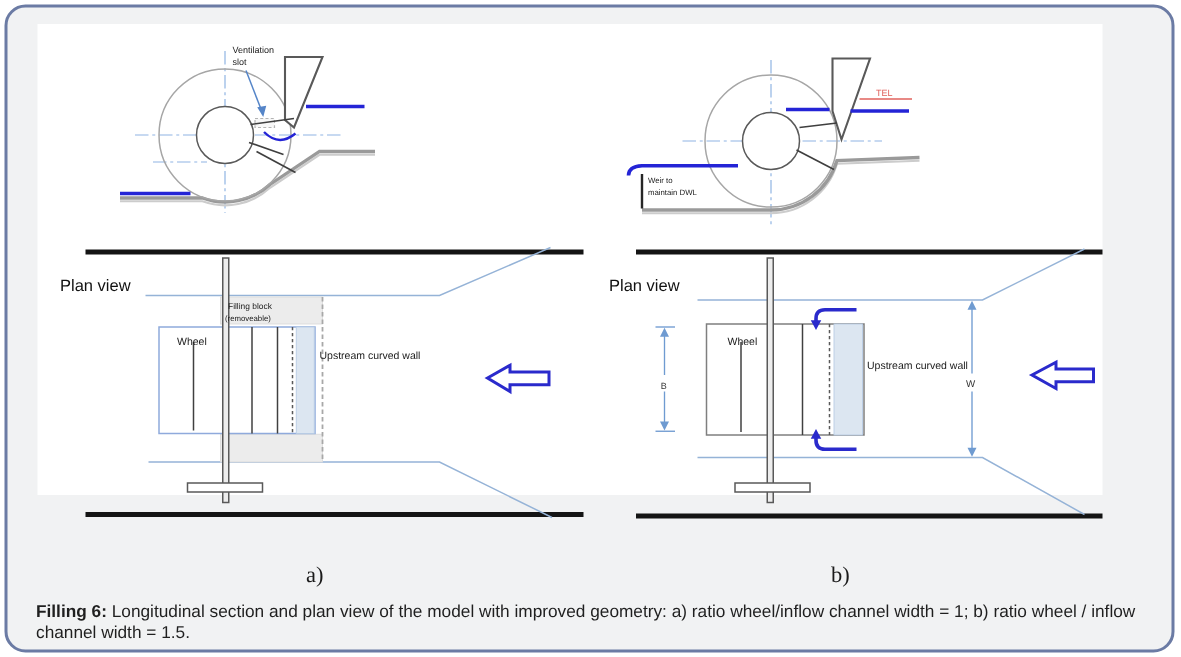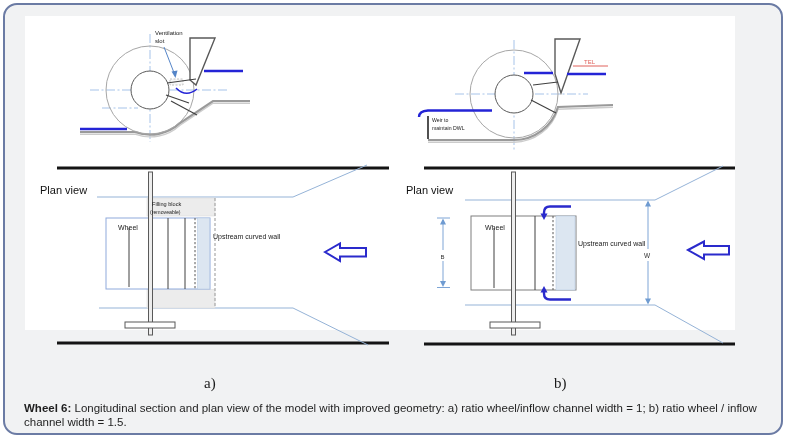--- a/index.html
+++ b/index.html
@@ -175,15 +175,15 @@
         <polygon class="flow-arrow" points="688,248 704,239.5 704,244 729,244 729,252.5 704,252.5 704,257"></polygon>
         <text class="t11" x="406" y="192">Plan view</text>
         <text class="t7" x="485" y="228">Wheel</text>
         <text class="t7" x="578" y="244">Upstream curved wall</text>
         <text class="t-serif" x="554" y="386">b)</text>
       </g>
     </svg>
   </div>
 
   <div class="caption">
-    <span class="cap-bold">Wheel 6:</span><span> Longitudinal section and plan view of the model with improved geometry: a) ratio wheel/inflow channel width = 1; b) ratio wheel / inflow channel width = 1.5.</span>
+    <span class="cap-bold">Filling 6:</span><span> Longitudinal section and plan view of the model with improved geometry: a) ratio wheel/inflow channel width = 1; b) ratio wheel / inflow channel width = 1.5.</span>
   </div>
 </div>
 
 </body></html>

